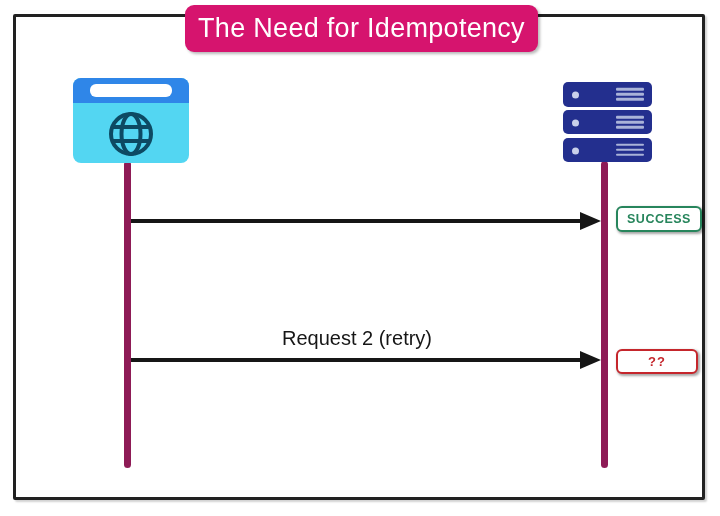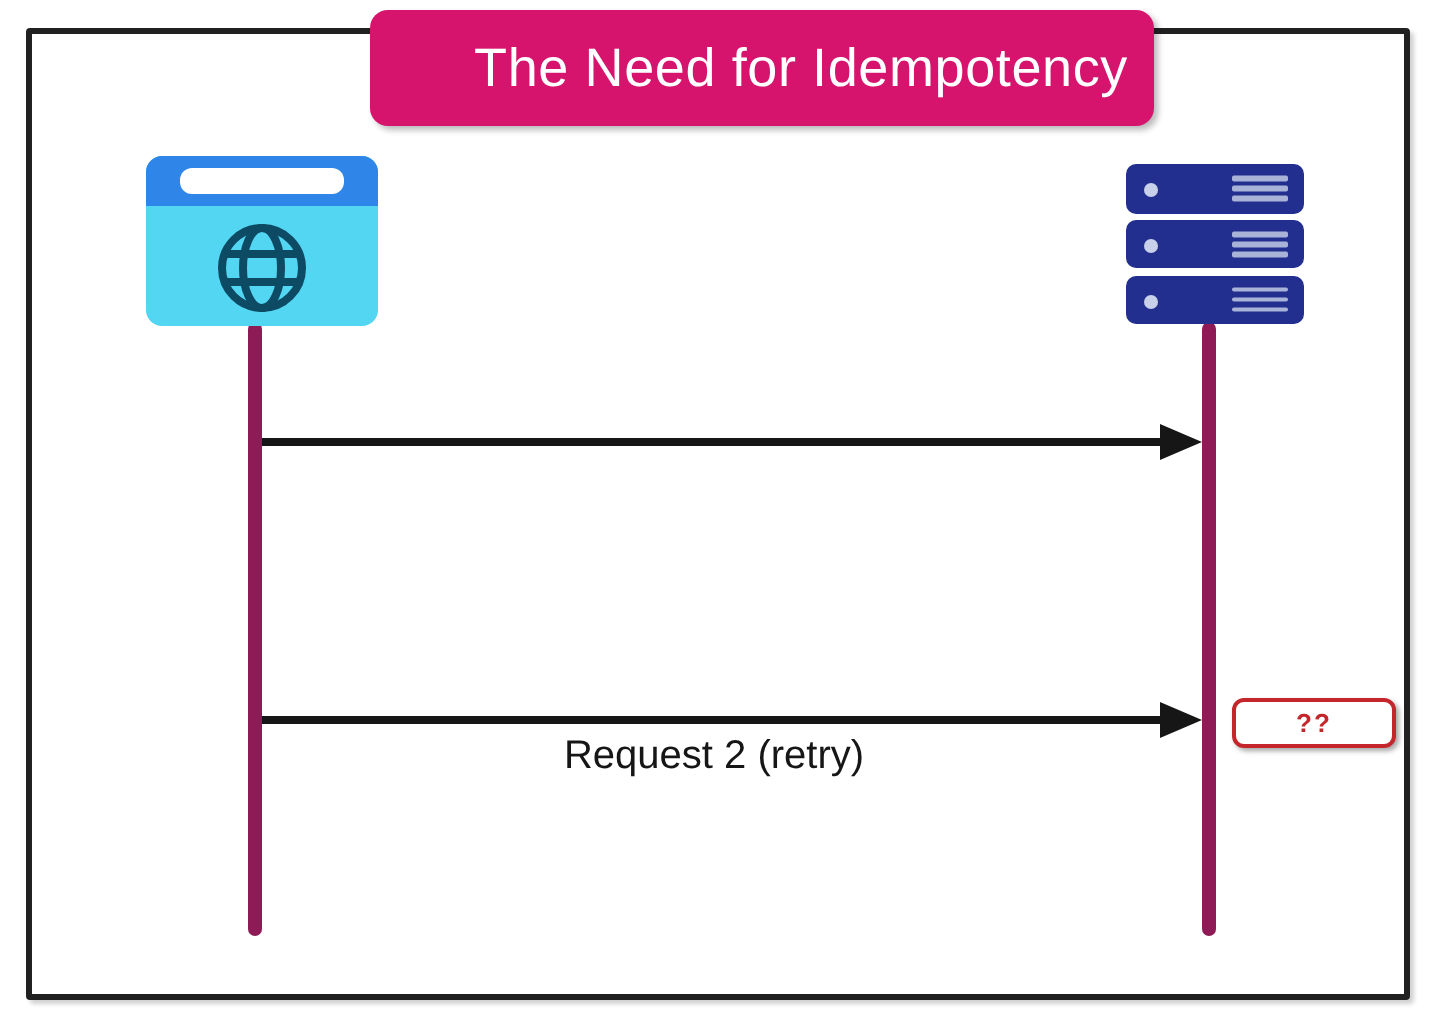--- a/index.html
+++ b/index.html
@@ -21,31 +21,30 @@
     width: 692px; height: 486px;
     box-sizing: border-box;
     border: 3px solid var(--frame-border, #212121);
     border-radius: 2px;
     background: #ffffff;
     box-shadow: 2px 2px 2px rgba(0,0,0,0.18);
   }
   .title-badge {
     position: absolute;
     left: 185px; top: 5px;
-    width: 353px; height: 58px;
+    width: 353px; height: 47px;
     background: var(--title-bg, #d6146e);
     border-radius: 9px;
     display: flex; align-items: center; justify-content: center;
     color: #ffffff;
     font-size: 27px;
     font-weight: 500;
     letter-spacing: 0.3px;
     box-shadow: 2px 2px 3px rgba(0,0,0,0.28);
     z-index: 6;
-    padding-left: 39px;
   }
   .browser-icon {
     position: absolute;
     left: 73px; top: 78px;
     width: 116px; height: 85px;
     z-index: 4;
   }
   .server-stack {
     position: absolute;
     left: 563px; top: 82px;
@@ -107,21 +106,21 @@
   .arrow-head-2 { left: 580px; top: 351px; }
   .msg-label {
     position: absolute;
     left: 131px; width: 452px;
     text-align: center;
     font-size: 20px;
     color: #161616;
     z-index: 3;
   }
   .msg-label-1 { top: 187px; }
-  .msg-label-2 { top: 327px; margin-top: 40px; }
+  .msg-label-2 { top: 327px; }
   .result-badge {
     position: absolute;
     left: 616px;
     background: #ffffff;
     border-radius: 6px;
     display: flex; align-items: center; justify-content: center;
     font-weight: bold;
     box-shadow: 1.5px 1.5px 2.5px rgba(0,0,0,0.35);
     z-index: 5;
     box-sizing: border-box;
@@ -187,19 +186,20 @@
           <span class="server-vent"></span>
       </span>
     </div>
   </div>
 
   <div class="lifeline lifeline-client"></div>
   <div class="lifeline lifeline-server"></div>
 
   <div class="arrow-line arrow-line-1"></div>
   <div class="arrow-head arrow-head-1"></div>
+  <div class="result-badge badge-success">SUCCESS</div>
 
   <div class="msg-label msg-label-2">Request 2 (retry)</div>
   <div class="arrow-line arrow-line-2"></div>
   <div class="arrow-head arrow-head-2"></div>
   <div class="result-badge badge-error">??</div>
 
 </div>
 
 </body></html>

